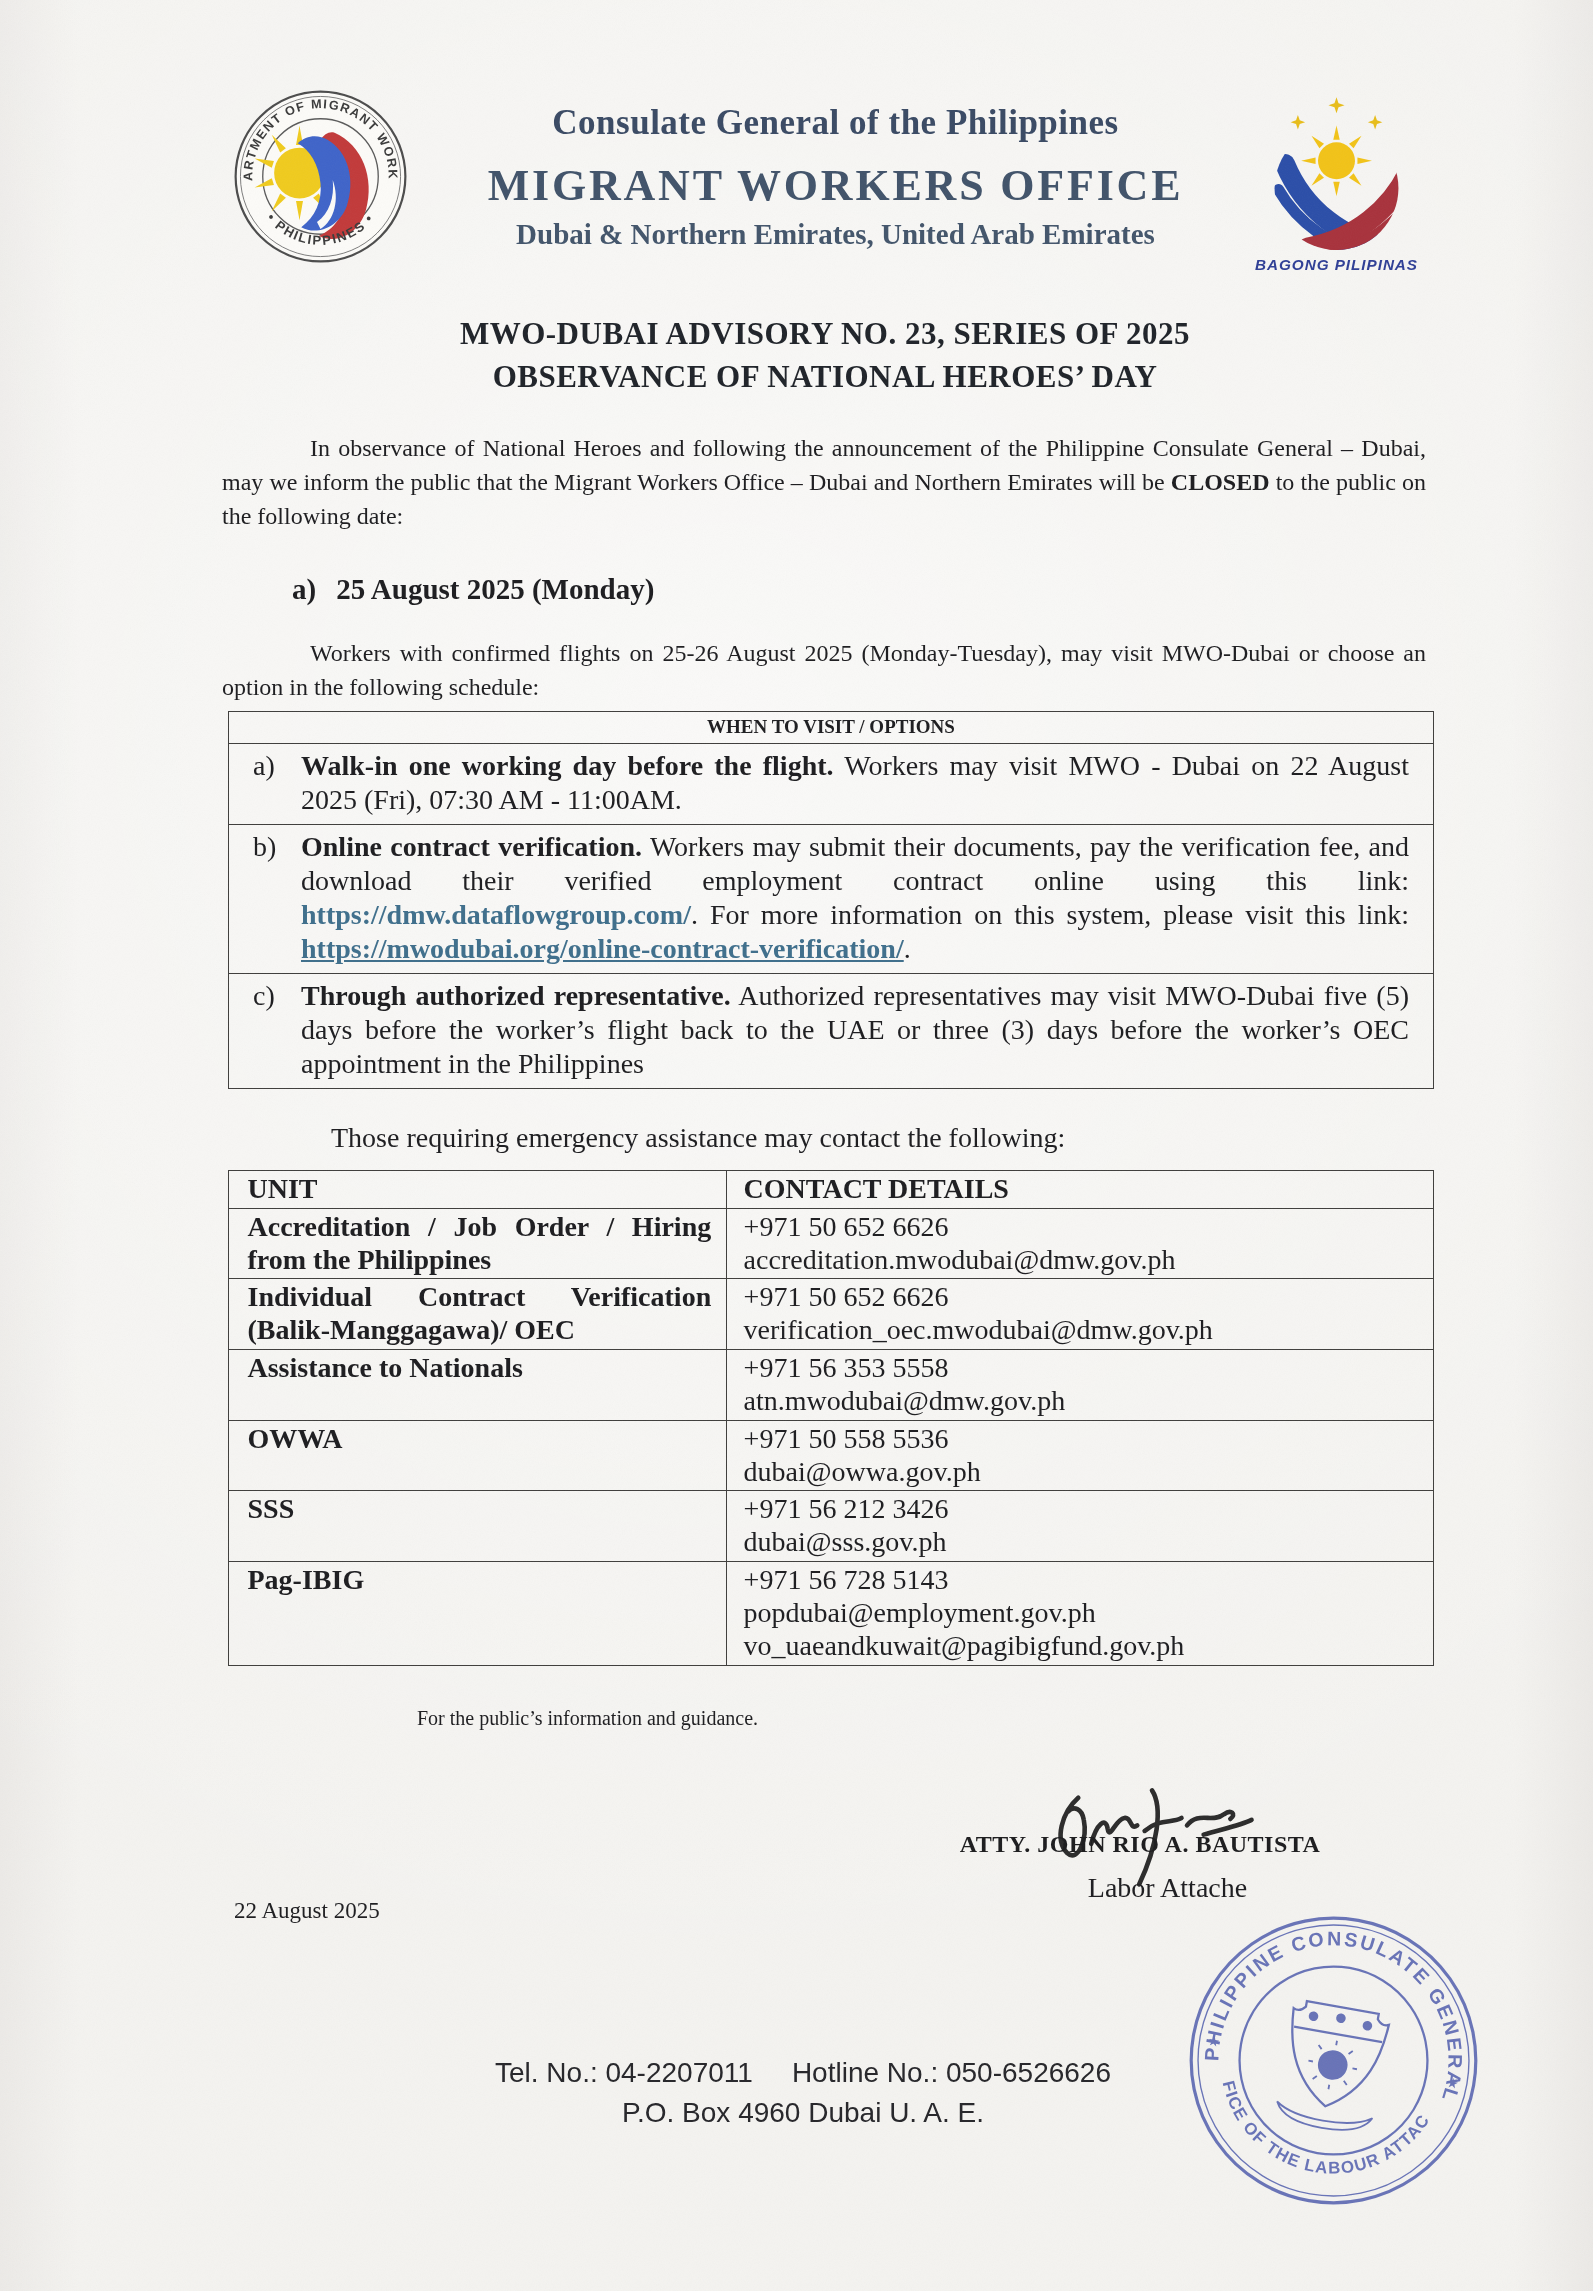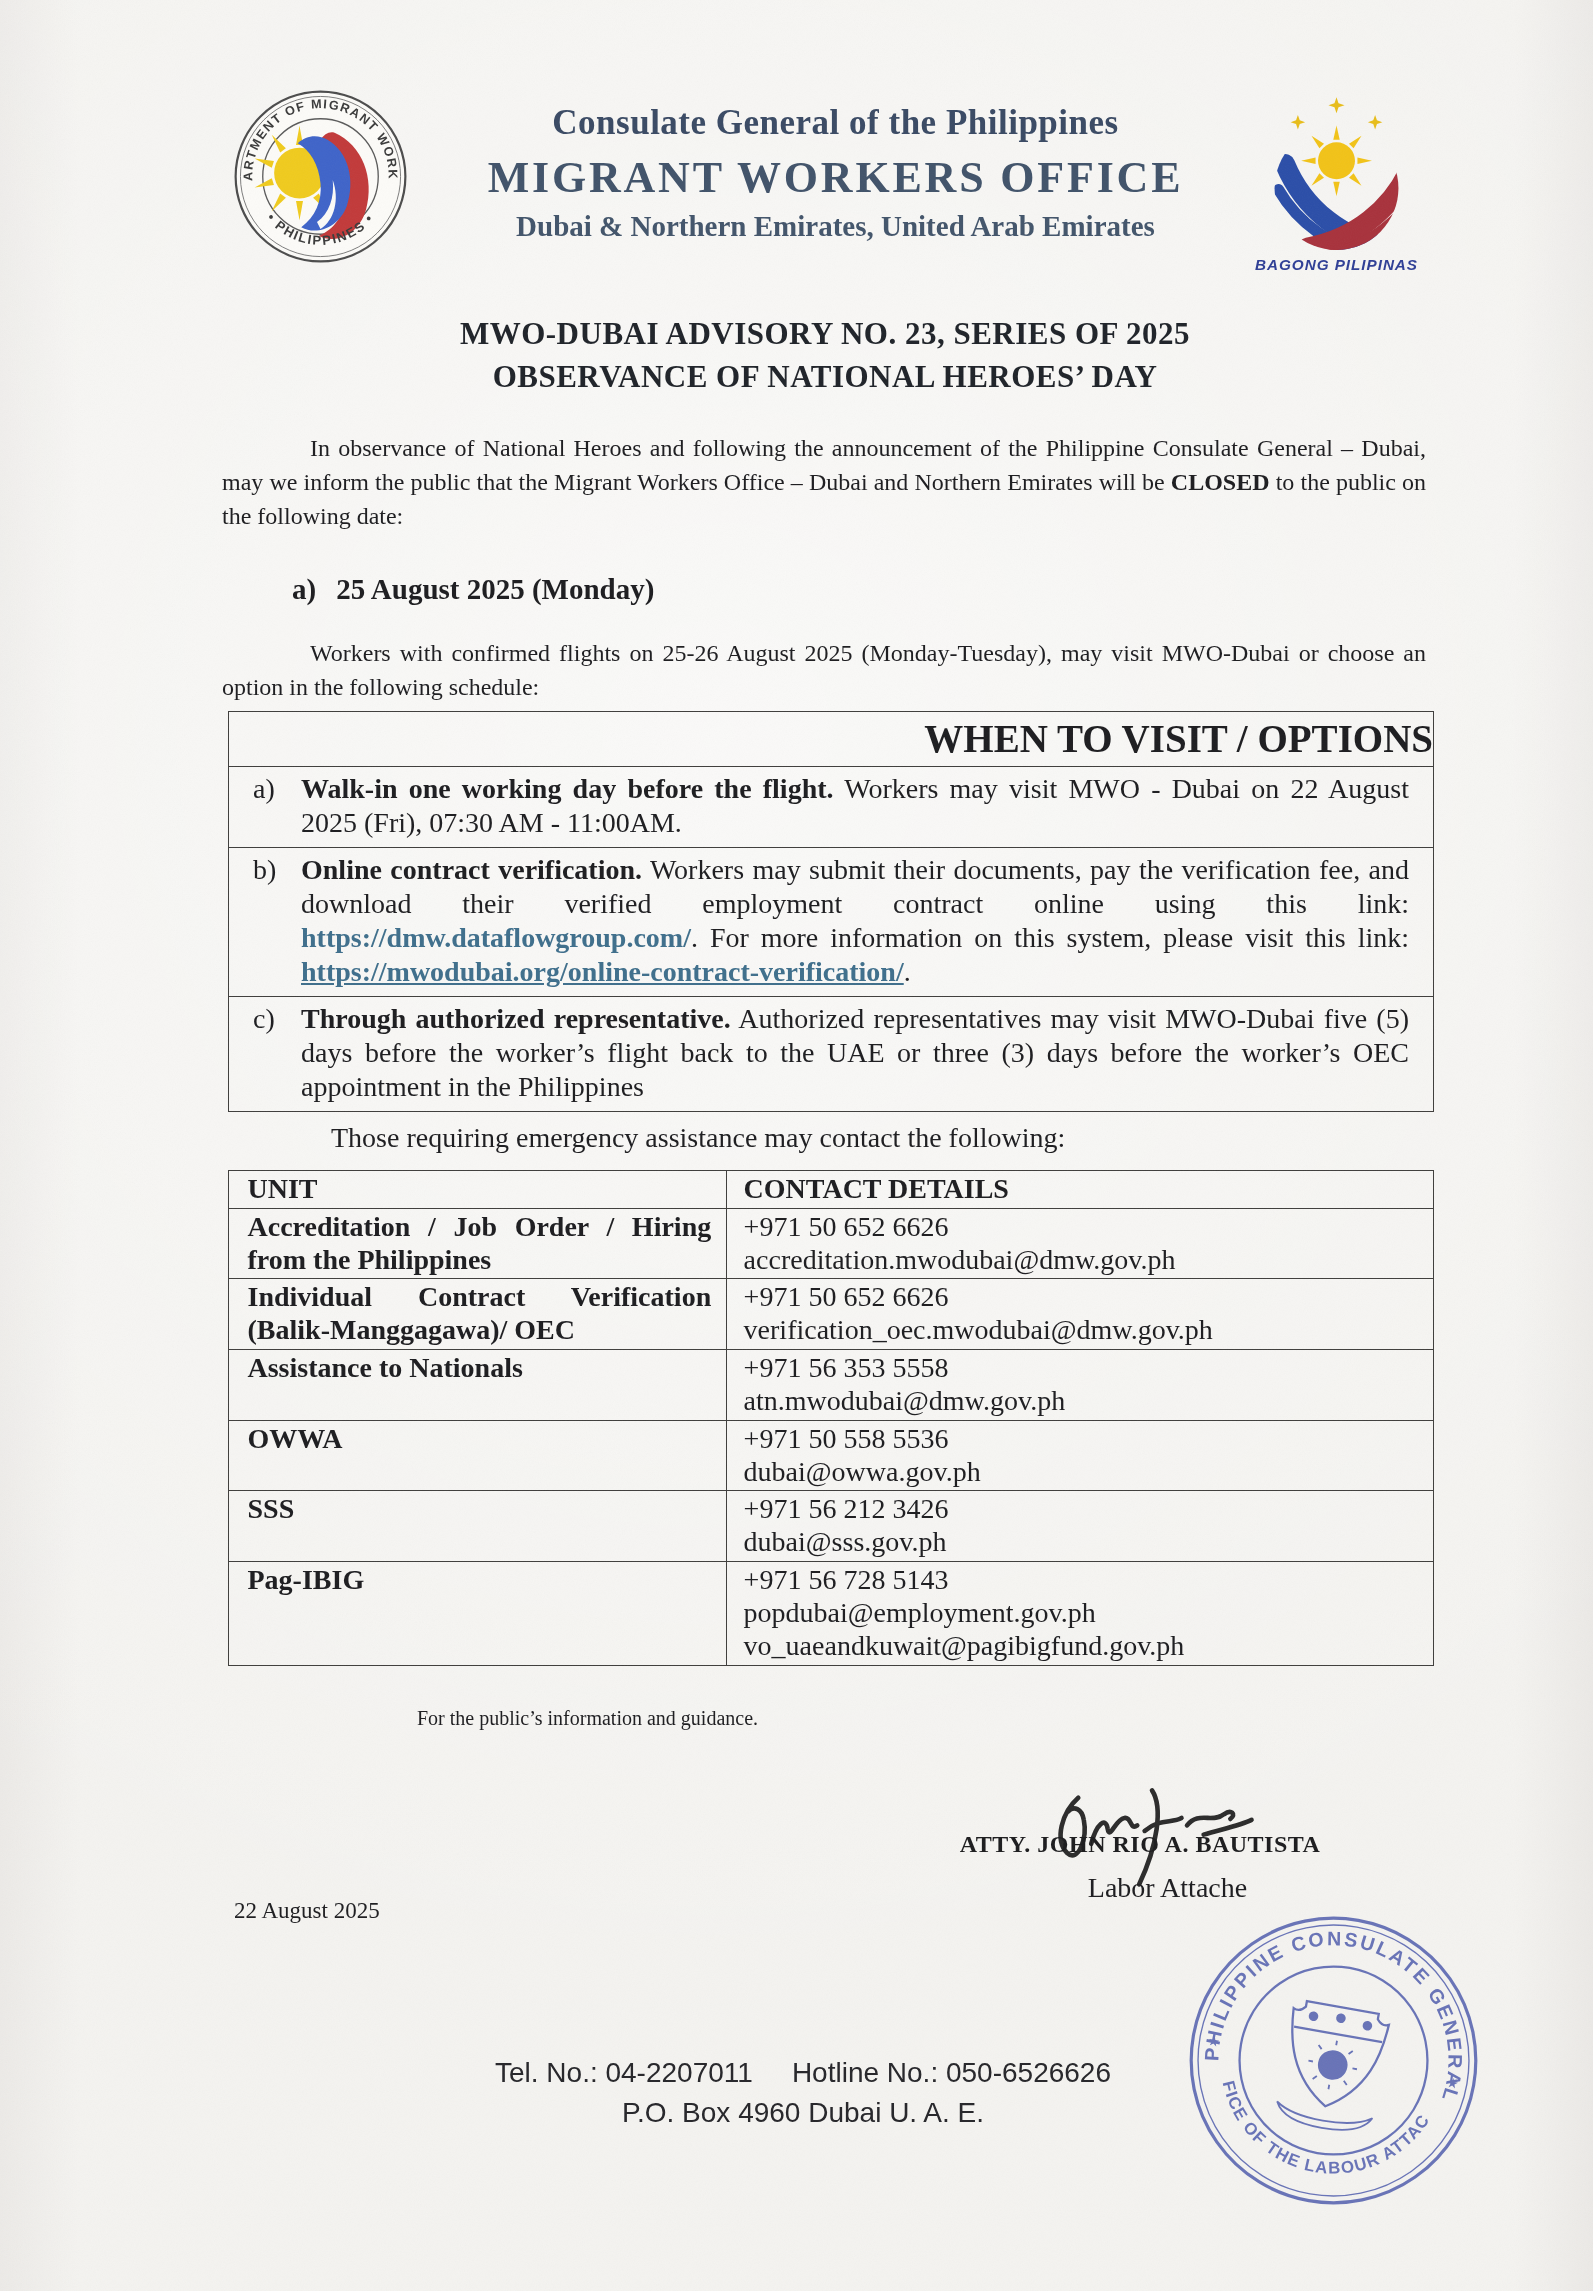--- a/index.html
+++ b/index.html
@@ -10,38 +10,38 @@
     background:
       radial-gradient(130% 90% at 45% 32%, rgba(255,255,255,0.55), rgba(255,255,255,0) 62%),
       linear-gradient(90deg,#eceae7 0%,#f4f3f0 5%,#f4f3f0 95%,#ebe9e6 100%),
       linear-gradient(180deg,#edece9 0%,#f3f2ef 3%,#f3f2ef 97%,#eae8e5 100%),
       #f2f1ee;
   }
   .abs{position:absolute;}
   
   .org{left:434px;top:103px;width:803px;text-align:center;color:#3e5066;}
   .org-l1{font-size:35px;font-weight:bold;letter-spacing:0.5px;color:#3a4a64;}
-  .org-l2{font-size:44px;font-weight:bold;letter-spacing:2.8px;margin-top:9px;color:#41536a;}
+  .org-l2{font-size:44px;font-weight:bold;letter-spacing:2.8px;margin-top:17px;color:#41536a;}
   .org-l3{font-size:29px;margin-top:6.5px;color:#43556b;font-weight:bold;}
   
   .title{left:222px;top:312px;width:1206px;text-align:center;font-weight:bold;
          font-size:31px;line-height:43px;letter-spacing:0.5px;color:#1f2329;}
   
   .para{font-size:24px;line-height:34px;text-align:justify;color:#1d1d20;}
   .intro{left:222px;top:431px;width:1204px;text-indent:88px;}
   .dateline{left:292px;top:573px;font-size:29px;font-weight:bold;}
   .dateline .gap{display:inline-block;width:20px;}
   .sched{left:222px;top:636px;width:1204px;text-indent:88px;}
   .b{font-weight:bold;}
   .lnk{font-weight:bold;color:#3f6f8c;}
   .lnk.u{text-decoration:underline;}
   
   .opt-table{left:228px;top:711px;width:1206px;border:1.8px solid #3f3e3c;box-sizing:border-box;}
-  .opt-header{border-bottom:1.8px solid #3f3e3c;text-align:right;font-weight:bold;
-              font-size:39px;padding:3.7px 0 5.5px;}
+  .opt-header{border-bottom:1.8px solid #3f3e3c;text-align:center;font-weight:bold;
+              font-size:19px;padding:3.7px 0 5.5px;}
   .opt-row{position:relative;padding:4.6px 24px 7.4px 72px;font-size:28px;line-height:34px;
            text-align:justify;border-bottom:1.8px solid #3f3e3c;}
   .opt-row.last{border-bottom:none;}
   .opt-label{position:absolute;left:24px;top:4.6px;}
   
   .contact-intro{left:222px;top:1121px;width:1204px;font-size:28px;text-indent:109px;text-align:left;}
   .c-table{left:228px;top:1170px;width:1206px;border:1.8px solid #3f3e3c;box-sizing:border-box;
            font-size:28px;line-height:33px;}
   .c-row{display:flex;border-bottom:1.8px solid #3f3e3c;}
   .c-row.last{border-bottom:none;}

